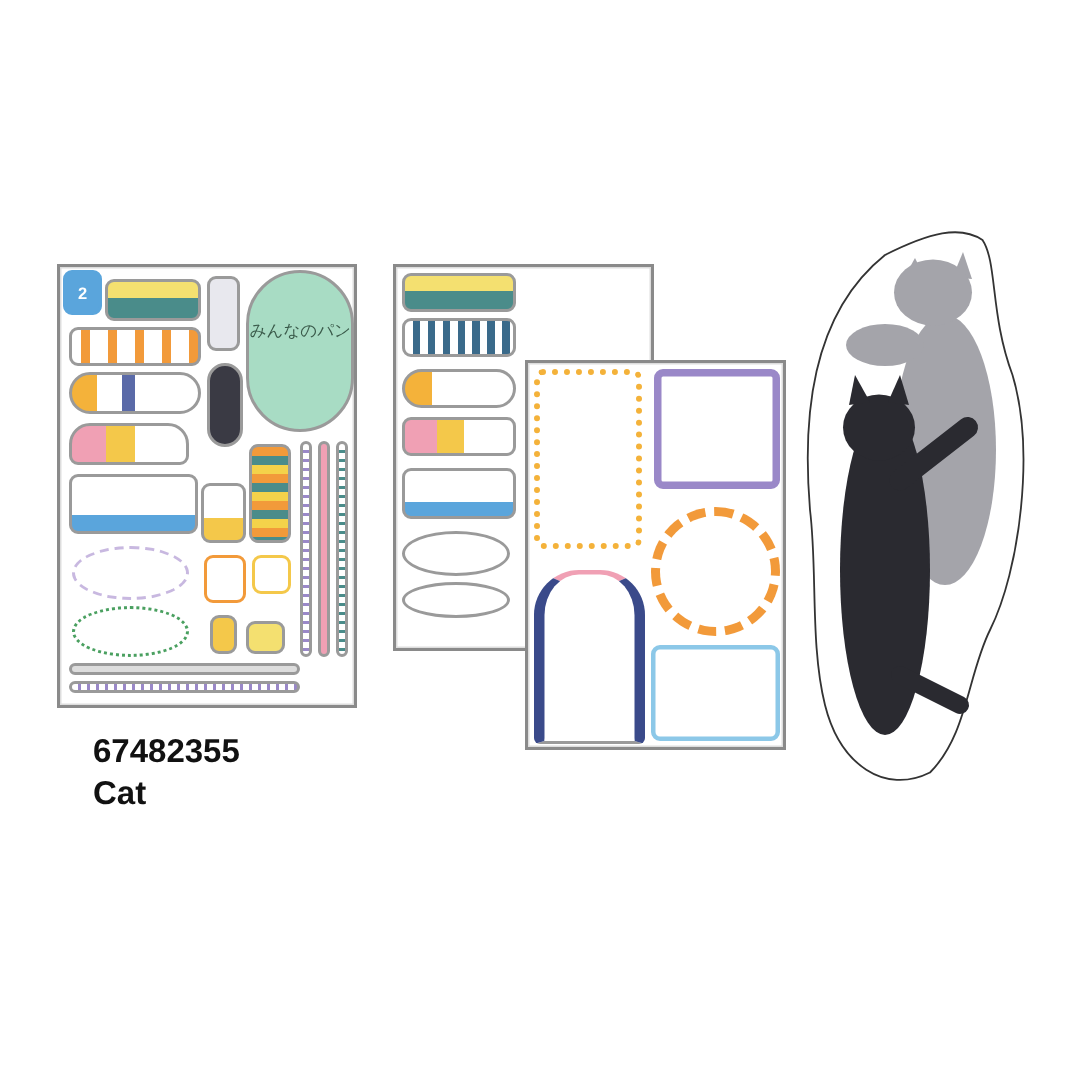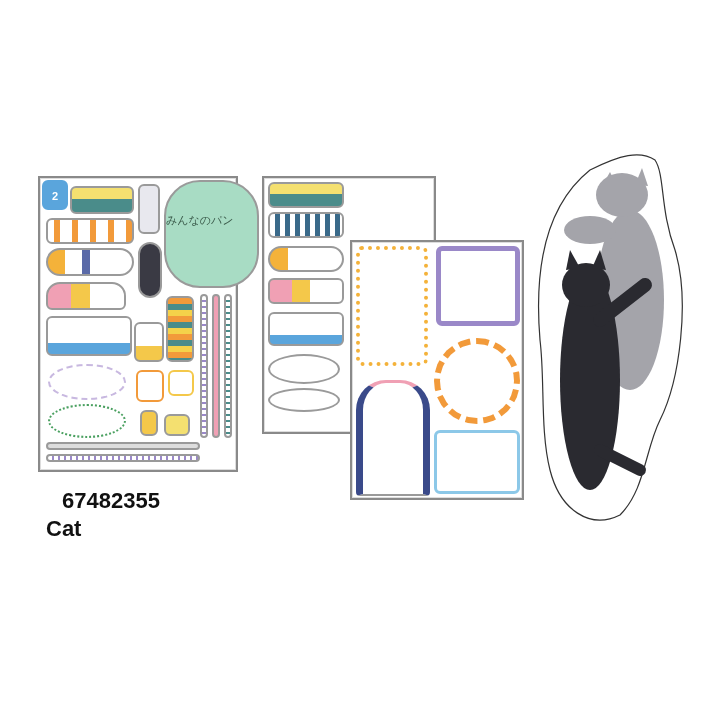--- a/index.html
+++ b/index.html
@@ -17,21 +17,21 @@
   <div class="st" style="left:6px;top:40px;width:88px;height:26px;background:repeating-linear-gradient(90deg,#fff 0 6px,#f29a3a 6px 12px,#fff 12px 18px)"></div>
   <div class="st" style="left:6px;top:70px;width:88px;height:28px;border-radius:14px;background:linear-gradient(90deg,#f4b23a 20%,#fff 20% 40%,#5a6aa8 40% 50%,#fff 50%)"></div>
   <div class="st" style="left:6px;top:104px;width:80px;height:28px;border-radius:14px 14px 6px 6px;background:linear-gradient(90deg,#f0a0b4 30%,#f4c84a 30% 55%,#fff 55%)"></div>
   <div class="st" style="left:6px;top:138px;width:86px;height:40px;background:linear-gradient(#fff 70%,#5aa5dc 70%)"></div>
   <div class="st" style="left:8px;top:186px;width:78px;height:36px;border-radius:50%;border-style:dashed;border-color:#c8b8e0"></div>
   <div class="st" style="left:8px;top:226px;width:78px;height:34px;border-radius:50%;border-style:dotted;border-color:#4aa060"></div>
   <div class="st" style="left:6px;top:264px;width:154px;height:8px;background:#ddd"></div>
   <div class="st" style="left:6px;top:276px;width:154px;height:8px;background:repeating-linear-gradient(90deg,#fff 0 4px,#9a88c8 4px 6px)"></div>
   <div class="st" style="left:98px;top:64px;width:24px;height:56px;border-radius:12px;background:#3a3a44"></div>
   <div class="st" style="left:98px;top:6px;width:22px;height:50px;background:#e8e8ee"></div>
-  <div class="st" style="left:124px;top:2px;width:95px;height:108px;border-radius:36px;background:#a8dcc4;font-size:11px;text-align:left;padding-top:31px;color:#3a5a4a"><span>みんなのパン</span></div>
+  <div class="st" style="left:124px;top:2px;width:72px;height:108px;border-radius:36px;background:#a8dcc4;font-size:11px;text-align:right;padding-top:31px;color:#3a5a4a"><span>みんなのパン</span></div>
   <div class="st" style="left:126px;top:118px;width:28px;height:66px;background:repeating-linear-gradient(#f29a3a 0 6px,#4a8c8a 6px 12px,#f4d24a 12px 18px)"></div>
   <div class="st" style="left:94px;top:144px;width:30px;height:40px;background:linear-gradient(#fff 60%,#f4c84a 60%)"></div>
   <div class="st" style="left:96px;top:192px;width:28px;height:32px;border-color:#f29a3a"></div>
   <div class="st" style="left:128px;top:192px;width:26px;height:26px;border-color:#f4c84a"></div>
   <div class="st" style="left:100px;top:232px;width:18px;height:26px;background:#f4c84a"></div>
   <div class="st" style="left:124px;top:236px;width:26px;height:22px;background:#f4e070"></div>
   <div class="st" style="left:160px;top:116px;width:8px;height:144px;background:repeating-linear-gradient(#fff 0 4px,#9a88c8 4px 6px)"></div>
   <div class="st" style="left:172px;top:116px;width:8px;height:144px;background:#f0a0b4"></div>
   <div class="st" style="left:184px;top:116px;width:8px;height:144px;background:repeating-linear-gradient(#fff 0 4px,#4a8c8a 4px 6px)"></div>
 </div>
@@ -65,13 +65,13 @@
     <ellipse cx="60" cy="230" rx="30" ry="110" fill="#2a2a30"></ellipse>
     <ellipse cx="56" cy="135" rx="24" ry="22" fill="#2a2a30"></ellipse>
     <polygon points="36,120 40,100 50,118" fill="#2a2a30"></polygon>
       <polygon points="62,118 70,100 76,120" fill="#2a2a30"></polygon>
     <path d="M70,170 L115,135" stroke="#2a2a30" stroke-width="14" stroke-linecap="round"></path>
     <path d="M70,300 L110,320" stroke="#2a2a30" stroke-width="12" stroke-linecap="round"></path>
   </g>
 </svg>
 
 <div class="label" style="left:62px;top:488px">67482355</div>
-<div class="label" style="left:46px;top:516px">Cat</div>
+<div class="label" style="left:62px;top:516px">Cat</div>
 
 </body></html>

